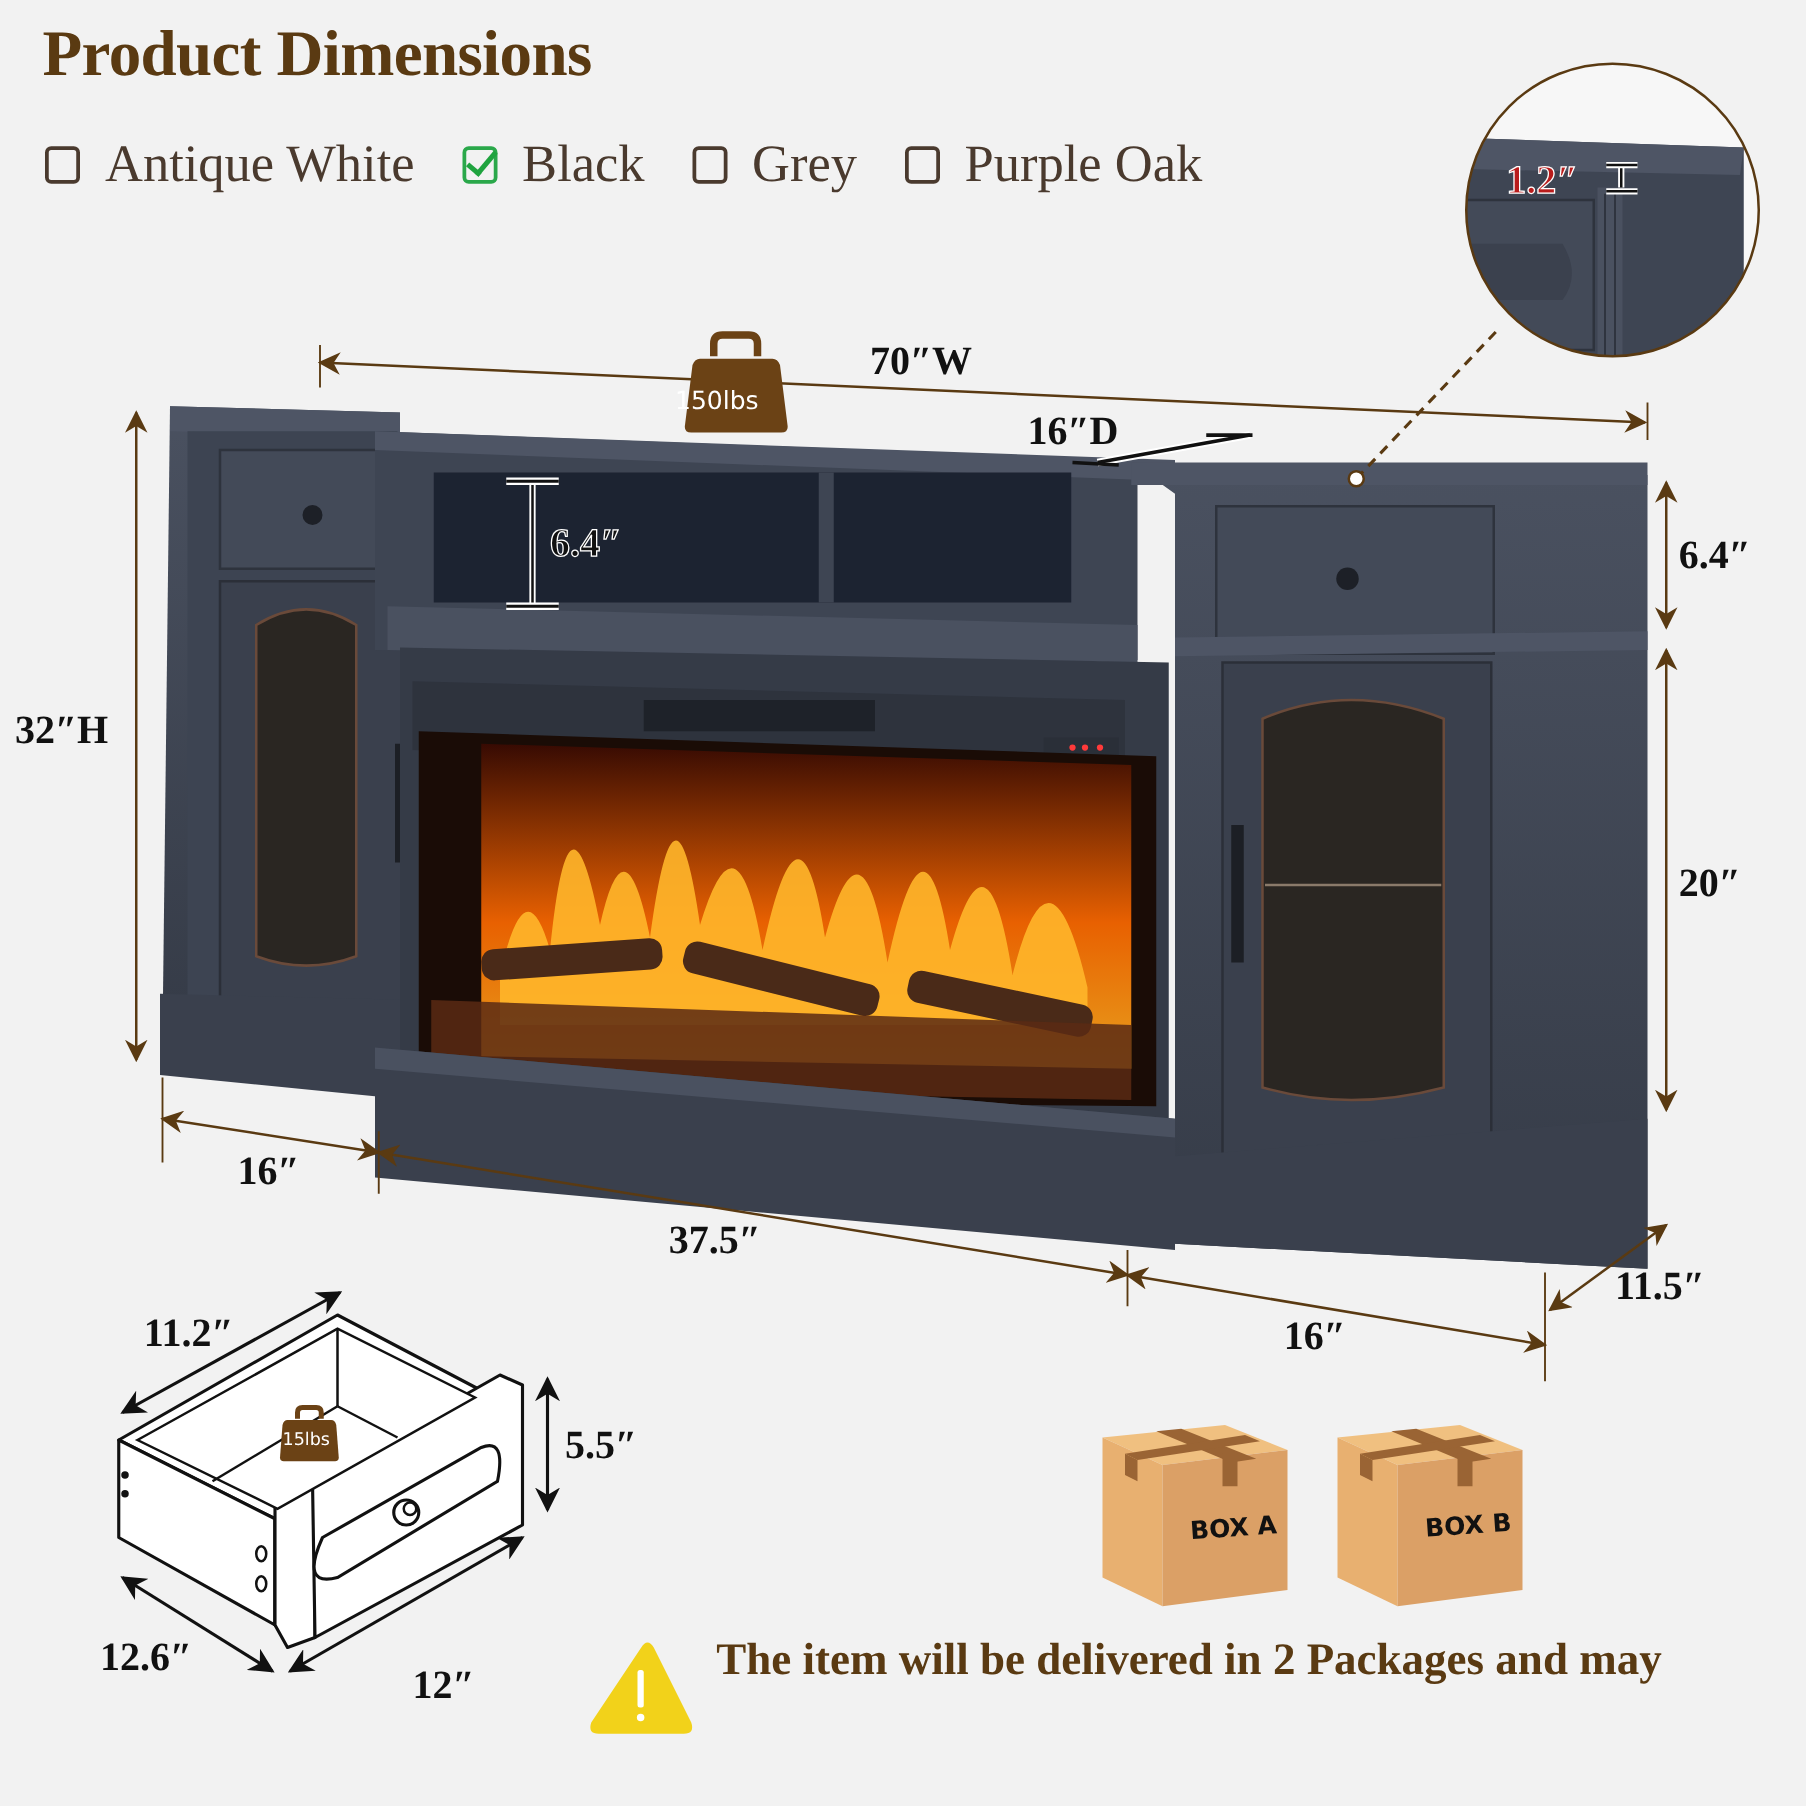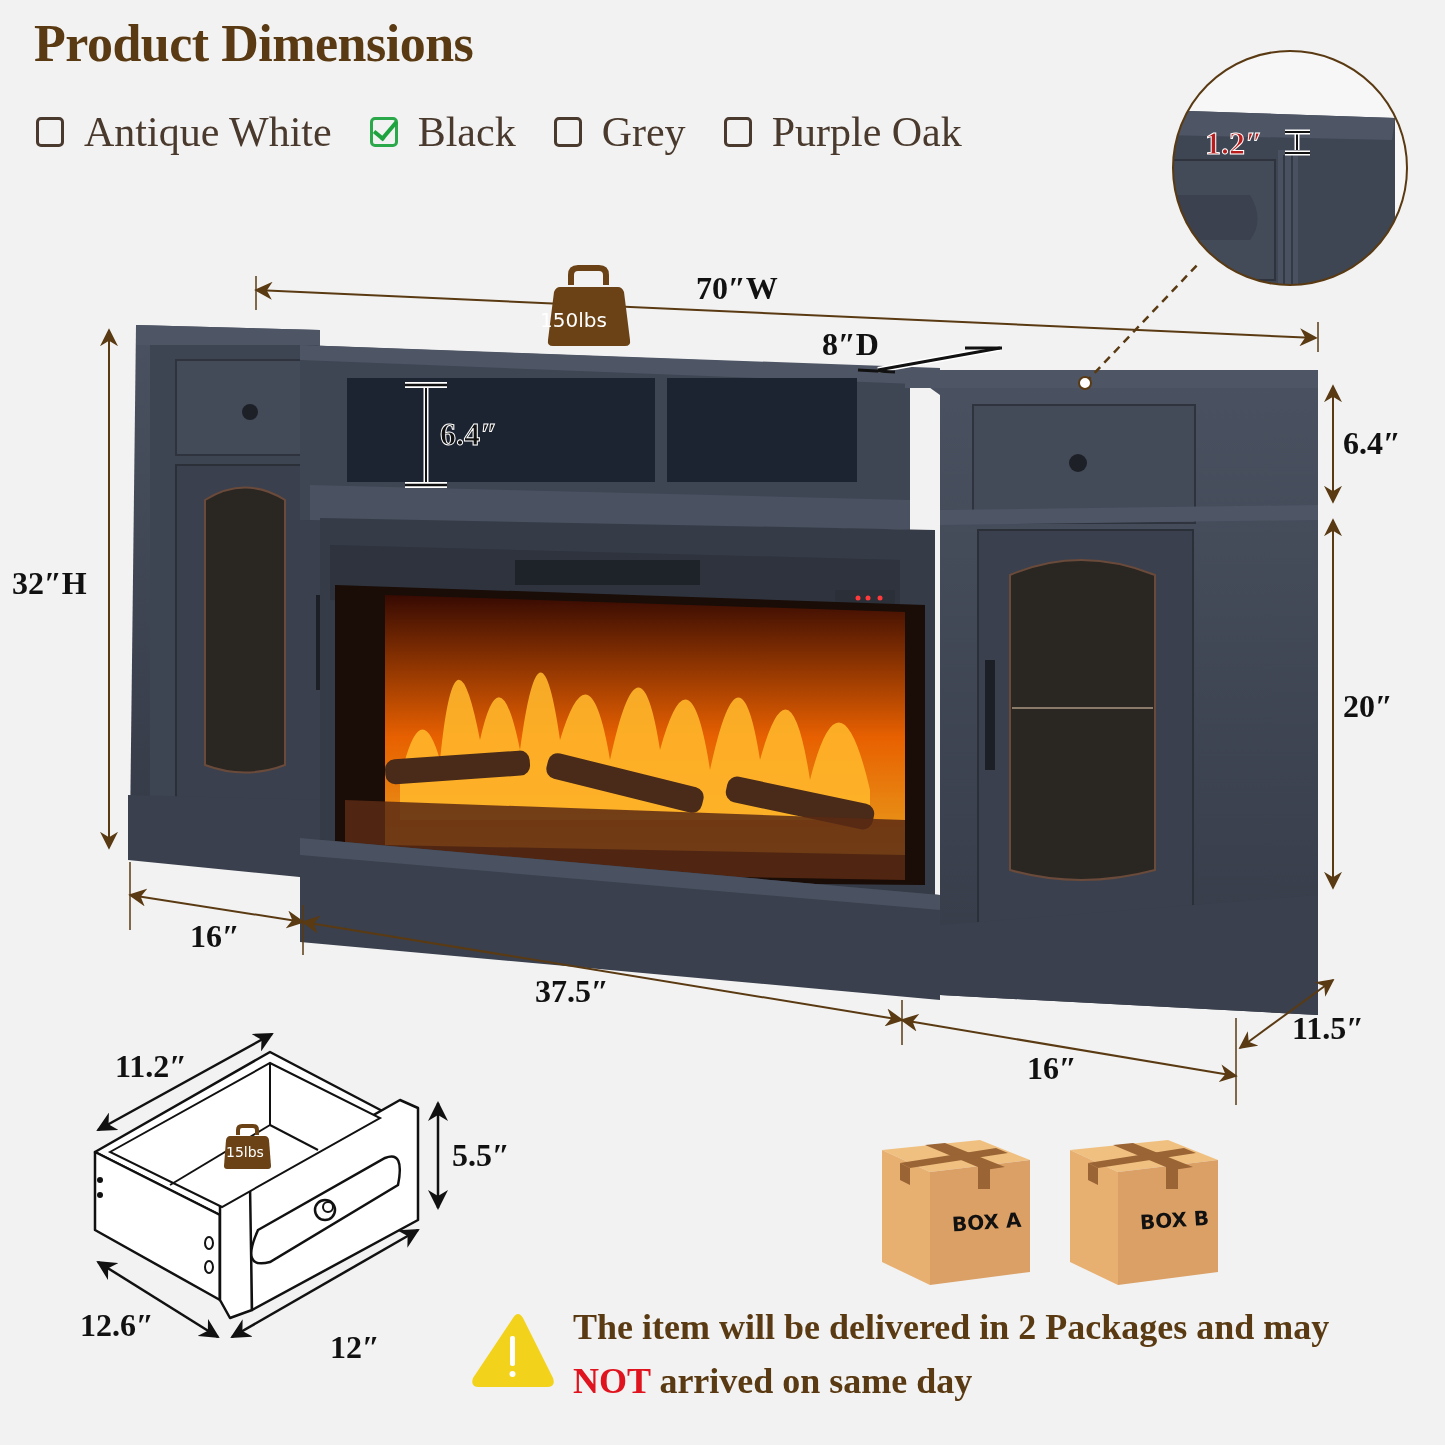--- a/index.html
+++ b/index.html
@@ -219,21 +219,21 @@
 
   <g>
     <path d="M513,1318 Q518,1310 523,1318 L553,1378 Q556,1387 547,1387 L479,1387 Q470,1387 473,1378 Z" fill="#f2d21a"></path>
     <rect x="510" y="1336" width="5" height="30" rx="2" fill="#fff"></rect>
     <circle cx="512.5" cy="1374" r="3" fill="#fff"></circle>
   </g>
 </svg>
 
 <div class="abs weight-label" style="left:540px;top:308px;font-size:20px;">150lbs</div>
 <div class="abs dim" style="left:696px;top:270px;">70″W</div>
-<div class="abs dim" style="left:822px;top:326px;">8″D</div>
+<div class="abs dim" style="left:822px;top:326px;">16″D</div>
 <div class="abs dim" style="left:12px;top:565px;text-align:center;">32″H</div>
 <div class="abs dim" style="left:1205px;top:125px;color:#b91c1c;-webkit-text-stroke:1px #fff;">1.2″</div>
 <div class="abs dim" style="left:440px;top:416px;color:#111;-webkit-text-stroke:1px #fff;">6.4″</div>
 <div class="abs dim" style="left:1343px;top:425px;">6.4″</div>
 <div class="abs dim" style="left:1343px;top:688px;">20″</div>
 <div class="abs dim" style="left:190px;top:918px;">16″</div>
 <div class="abs dim" style="left:535px;top:973px;">37.5″</div>
 <div class="abs dim" style="left:1027px;top:1050px;">16″</div>
 <div class="abs dim" style="left:1292px;top:1010px;">11.5″</div>
 
@@ -241,14 +241,13 @@
 <div class="abs dim" style="left:115px;top:1048px;">11.2″</div>
 <div class="abs dim" style="left:452px;top:1137px;">5.5″</div>
 <div class="abs dim" style="left:80px;top:1307px;">12.6″</div>
 <div class="abs dim" style="left:330px;top:1282px;margin-top:47px;">12″</div>
 
 <div class="abs box-label" style="left:952px;top:1210px;transform:rotate(-4deg);">BOX A</div>
 <div class="abs box-label" style="left:1140px;top:1208px;transform:rotate(-4deg);">BOX B</div>
 
 <div class="abs warn-text">
   <div>The item will be delivered in 2 Packages and may</div>
-  <div><span class="red">NOT</span><span> arrived on same day</span></div>
 </div>
 
 </body></html>

